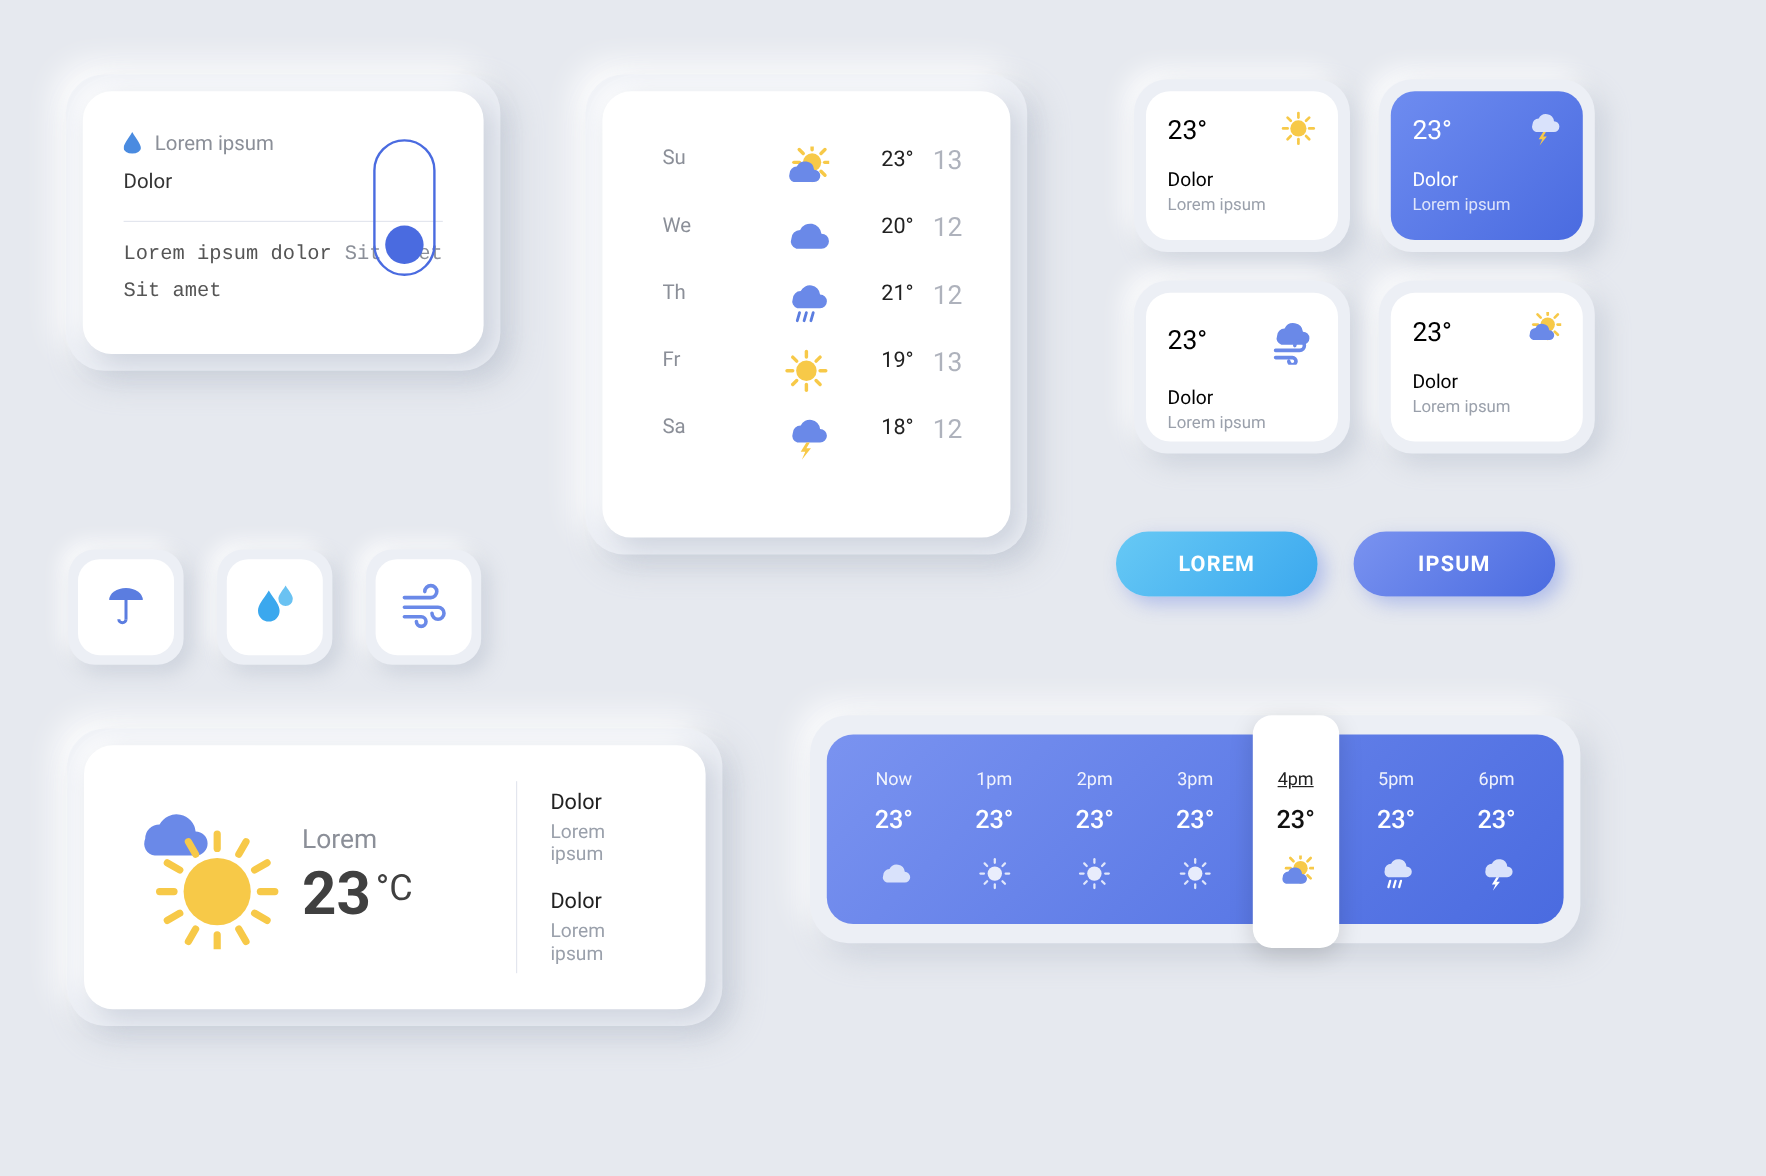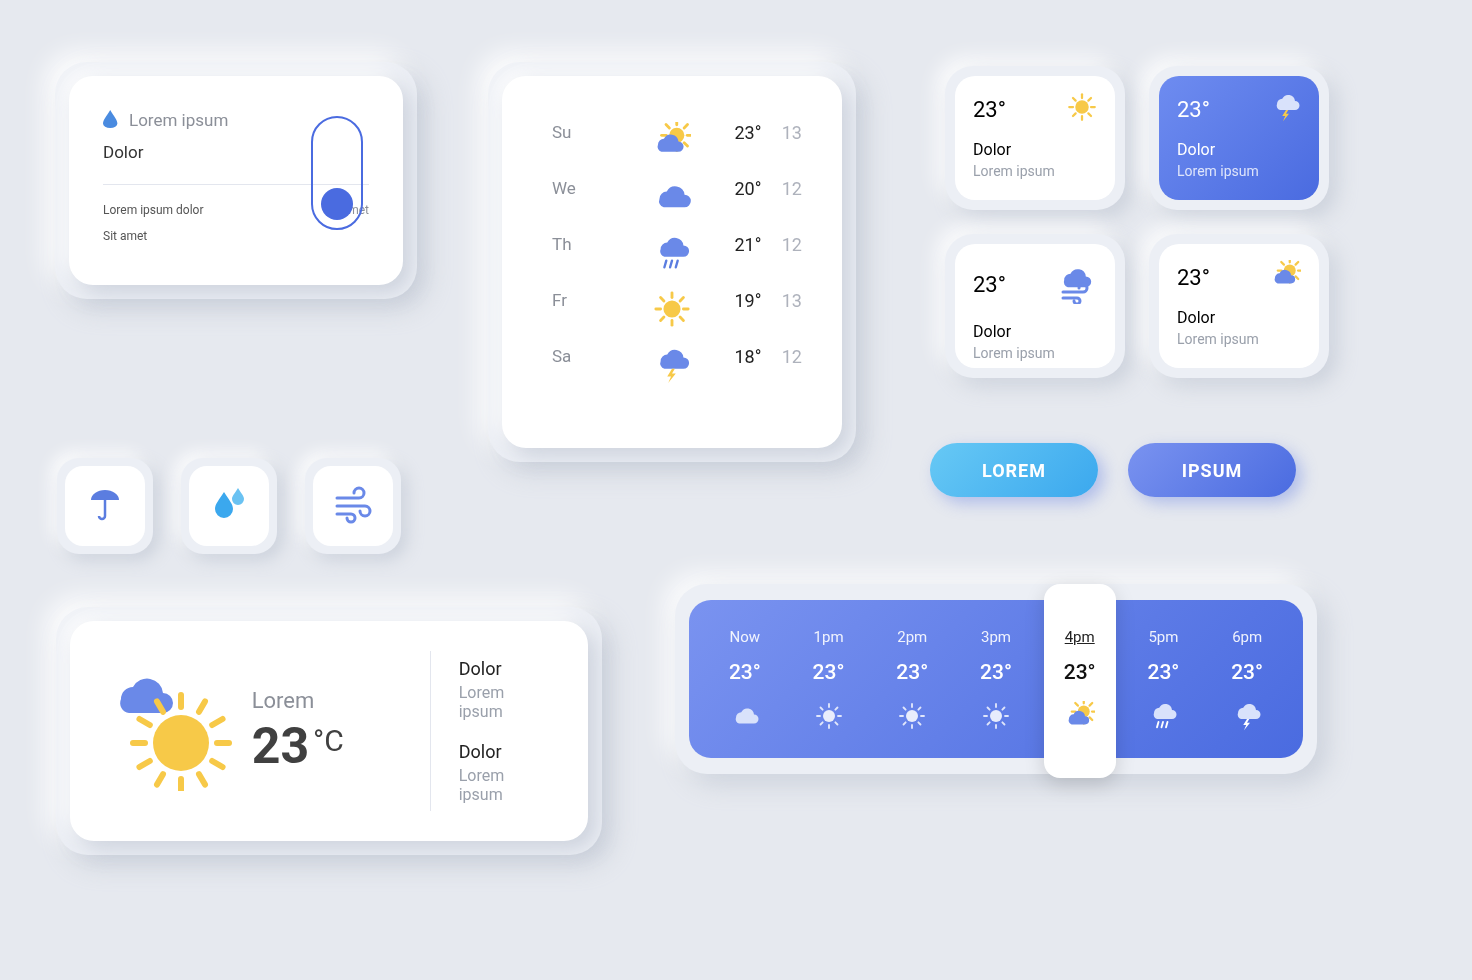--- a/index.html
+++ b/index.html
@@ -23,37 +23,37 @@
     padding: 14px;
   }
 
   
   .humidity-wrap { position: absolute; left: 55px; top: 62px; width: 362px; }
   .humidity-card { padding: 34px 34px 30px 34px; position: relative; }
   .hum-top { display: flex; align-items: center; gap: 10px; color: #8b8f98; font-size: 17px; }
   .hum-value { font-size: 54px; font-weight: 400; color: #111; margin-top: 18px; letter-spacing: -1px;}
   .hum-sub { font-size: 17px; color: #333; margin-top: 12px; }
   .hum-divider { border: none; border-top: 1px solid #e3e6ee; margin: 22px 0 18px 0; }
-  .hum-row { display: flex; justify-content: space-between; font-size: 12px; color: #555; margin-bottom: 12px;}
+  .hum-row { display: flex; justify-content: space-between; font-size: 17px; color: #555; margin-bottom: 12px; font-family: Liberation Mono, monospace;}
   .hum-row .r { color: #8b8f98; }
   .toggle {
     position: absolute; right: 40px; top: 40px;
     width: 52px; height: 114px; border: 2px solid #4a6be0; border-radius: 30px;
     display: flex; align-items: flex-end; justify-content: center; padding: 8px;
   }
   .toggle-knob { width: 32px; height: 32px; border-radius: 50%; background: #4a6be0; }
 
   
   .forecast-wrap { position: absolute; left: 488px; top: 62px; width: 368px; }
   .forecast-card { padding: 46px 40px 46px 50px; }
   .fc-row { display: flex; align-items: flex-start; height: 56px; }
   .fc-day { width: 80px; color: #8b8f98; font-size: 17px; }
   .fc-icon { width: 90px; display: flex; justify-content: center; }
   .fc-hi { width: 48px; font-size: 18px; color: #222; text-align: right; }
-  .fc-lo { width: 36px; font-size: 18px; color: #aeb2bc; text-align: right; margin-left: 6px;}
+  .fc-lo { width: 36px; font-size: 22px; color: #aeb2bc; text-align: right; margin-left: 6px;}
 
   
   .small-grid { position: absolute; left: 945px; top: 66px; display: grid; grid-template-columns: 180px 180px; gap: 24px; }
   .small-outer { background: #eceff5; border-radius: 28px; box-shadow: 8px 8px 20px rgba(174,181,198,0.45), -8px -8px 20px rgba(255,255,255,0.9); padding: 10px; }
   .small-card { width: 100%; height: 124px; border-radius: 20px; background: #fff; padding: 16px 18px; }
   .small-card.blue { background: linear-gradient(135deg,#6e8cf0,#4a6be0); color: #fff; }
   .sc-top { display: flex; justify-content: space-between; align-items: center; }
   .sc-temp { font-size: 22px; font-weight: 400; }
   .sc-dolor { font-size: 16px; margin-top: 14px; }
   .sc-lorem { font-size: 14px; color: #9aa0ab; margin-top: 4px; }
@@ -77,21 +77,21 @@
   .cur-mid { flex: 0 0 150px; margin-left: 4px;}
   .cur-lbl { color:#8b8f98; font-size: 22px; }
   .cur-temp { font-size: 50px; font-weight: 700; color:#404040; margin-top: 4px; }
   .cur-temp .deg { font-size: 30px; font-weight: 400; vertical-align: top; position:relative; top:6px; margin-left:4px;}
   .cur-divider { width: 1px; height: 160px; background:#e3e6ee; margin: 0 28px; }
   .cur-right { display:flex; flex-direction:column; gap: 20px; }
   .cur-r-title { font-size: 18px; color:#222; }
   .cur-r-sub { font-size: 16px; color:#9aa0ab; margin-top:4px;}
 
   
-  .hourly-wrap { position: absolute; left: 675px; top: 584px; width: 642px; text-align: right; }
+  .hourly-wrap { position: absolute; left: 675px; top: 596px; width: 642px; text-align: right; }
   .hourly-outer { background:#eceff5; border-radius: 32px; box-shadow: 10px 10px 25px rgba(174,181,198,0.45), -10px -10px 25px rgba(255,255,255,0.9); padding: 16px 14px;}
   .hourly { display:grid; grid-template-columns: repeat(7,1fr); background: linear-gradient(135deg,#7a93f0,#4a6be0); border-radius: 22px; padding: 28px 14px 24px 14px; position:relative; color:#fff;}
   .hcol { display:flex; flex-direction:column; align-items:center; gap: 14px; position:relative;}
   .hcol .time { font-size: 15px; opacity: 0.9;}
   .hcol .temp { font-size: 21px; font-weight: 500;}
   .hcol .icw { height: 36px; display:flex; align-items:center; justify-content:center;}
   .hcol.sel { z-index:3;}
   .sel-bg { position:absolute; top:-44px; bottom:-44px; left:6px; right:6px; background:#fff; border-radius: 16px; box-shadow: 0 6px 20px rgba(0,0,0,0.15);}
   .hcol.sel .time { color:#222; opacity:1; position: relative; text-decoration: underline;}
   .hcol.sel .temp { color:#111; position: relative;}

